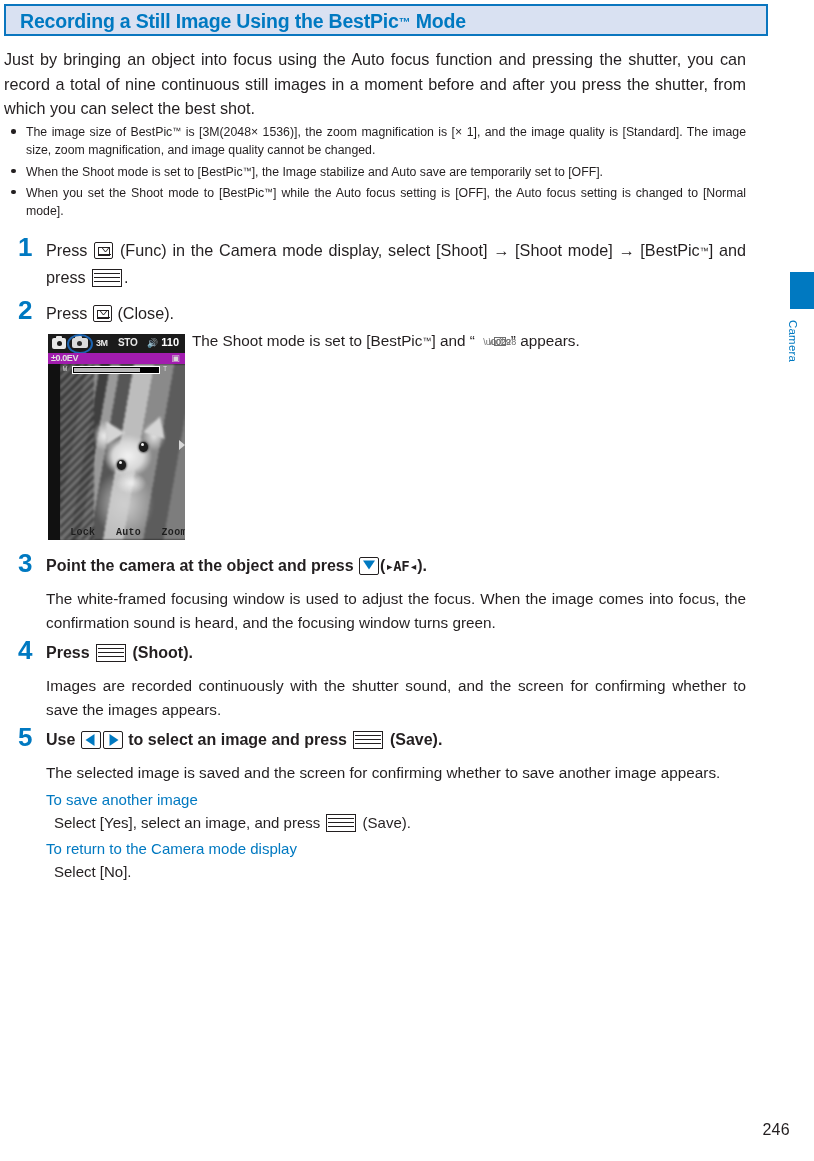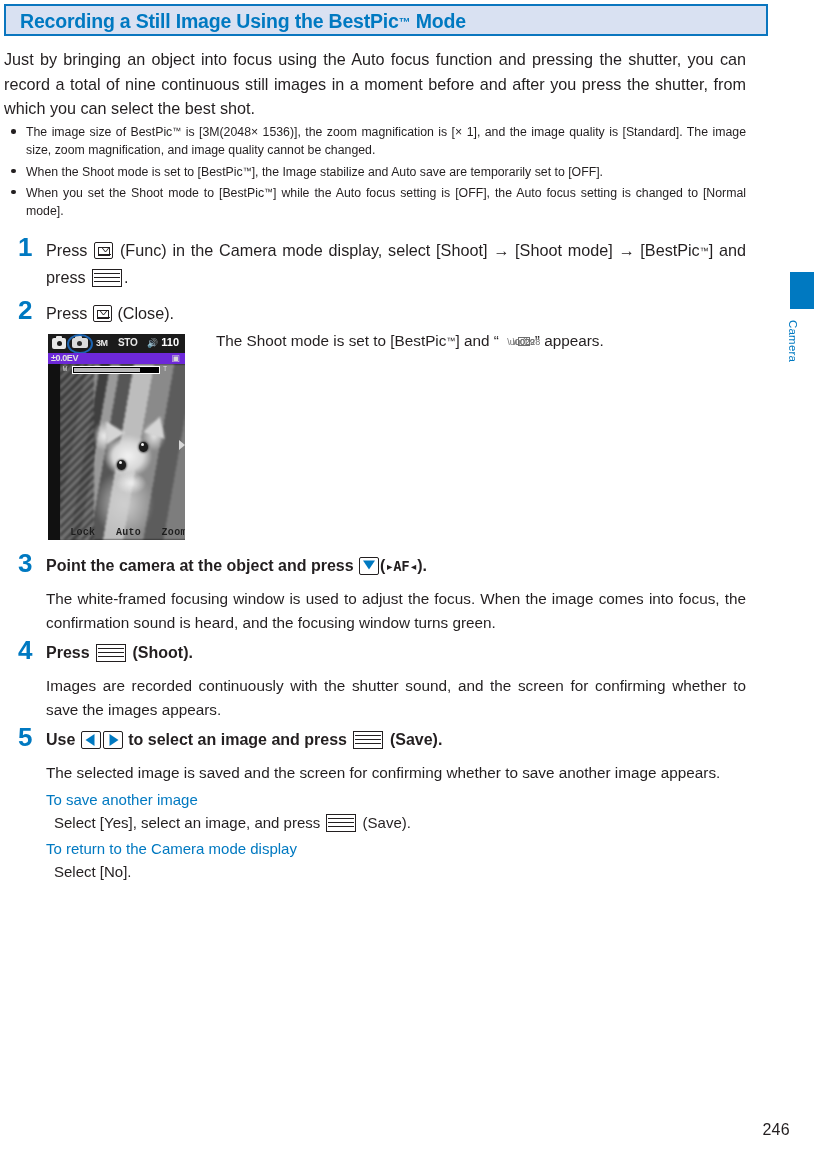--- a/index.html
+++ b/index.html
@@ -264,21 +264,21 @@
     border:0;
   }
   .ps-status{
     position:relative;
     height:19px;
     background:#1b1b1b;
   }
   .ps-statusrow2{
     position:relative;
     height:11px;
-    background:#6d28d9;
+    background:#a21caf;
     padding-left:48px;
   }
   .cam-icon{
     position:absolute;left:4px;top:4px;
     width:14px;height:11px;
     background:#e8e8e8;
     border-radius:2px;
   }
   .cam-icon:before{
     content:"";position:absolute;
@@ -504,21 +504,21 @@
   <div class="step" style="top:237px;">
     <div class="step-num">1</div>
     <div class="step-head"><span>Press </span><span class="key key-mail"><span class="env"></span><span class="flapL"></span><span class="flapR"></span></span><span> (Func) in the Camera mode display, select [Shoot] → [Shoot mode] → [BestPic</span><span class="tmsmall">™</span><span>] and press </span><span class="key key-center"><span class="ln l1"></span><span class="ln l2"></span><span class="ln l3"></span></span><span>.</span></div>
   </div>
 
   <div class="step" style="top:300px;">
     <div class="step-num">2</div>
     <div class="step-head"><span>Press </span><span class="key key-mail"><span class="env"></span><span class="flapL"></span><span class="flapR"></span></span><span> (Close).</span></div>
   </div>
 
-  <div style="position:absolute;left:216px;top:329px;width:540px;font-size:15.3px;line-height:23px;"><span>The Shoot mode is set to [BestPic</span><span class="tmsmall">™</span><span>] and “</span><span class="glyph-bestpic"><span class="gb-l">\u0028</span><span class="gb-box"></span><span class="gb-v">⌄</span><span class="gb-r">\u0029</span></span><span>” appears.</span></div>
+  <div style="position:absolute;left:192px;top:329px;width:540px;font-size:15.3px;line-height:23px;"><span>The Shoot mode is set to [BestPic</span><span class="tmsmall">™</span><span>] and “</span><span class="glyph-bestpic"><span class="gb-l">\u0028</span><span class="gb-box"></span><span class="gb-v">⌄</span><span class="gb-r">\u0029</span></span><span>” appears.</span></div>
 
   <div class="phone-shot">
     <div class="ps-status">
       <span class="cam-icon"></span>
       <span class="bestpic-icon"></span>
       <span class="blue-ring"></span>
       <span class="size-icon">3M</span>
       <span class="sto-icon">STO</span>
       <span class="sound-icon">🔊</span>
       <span class="count-icon">110</span>

